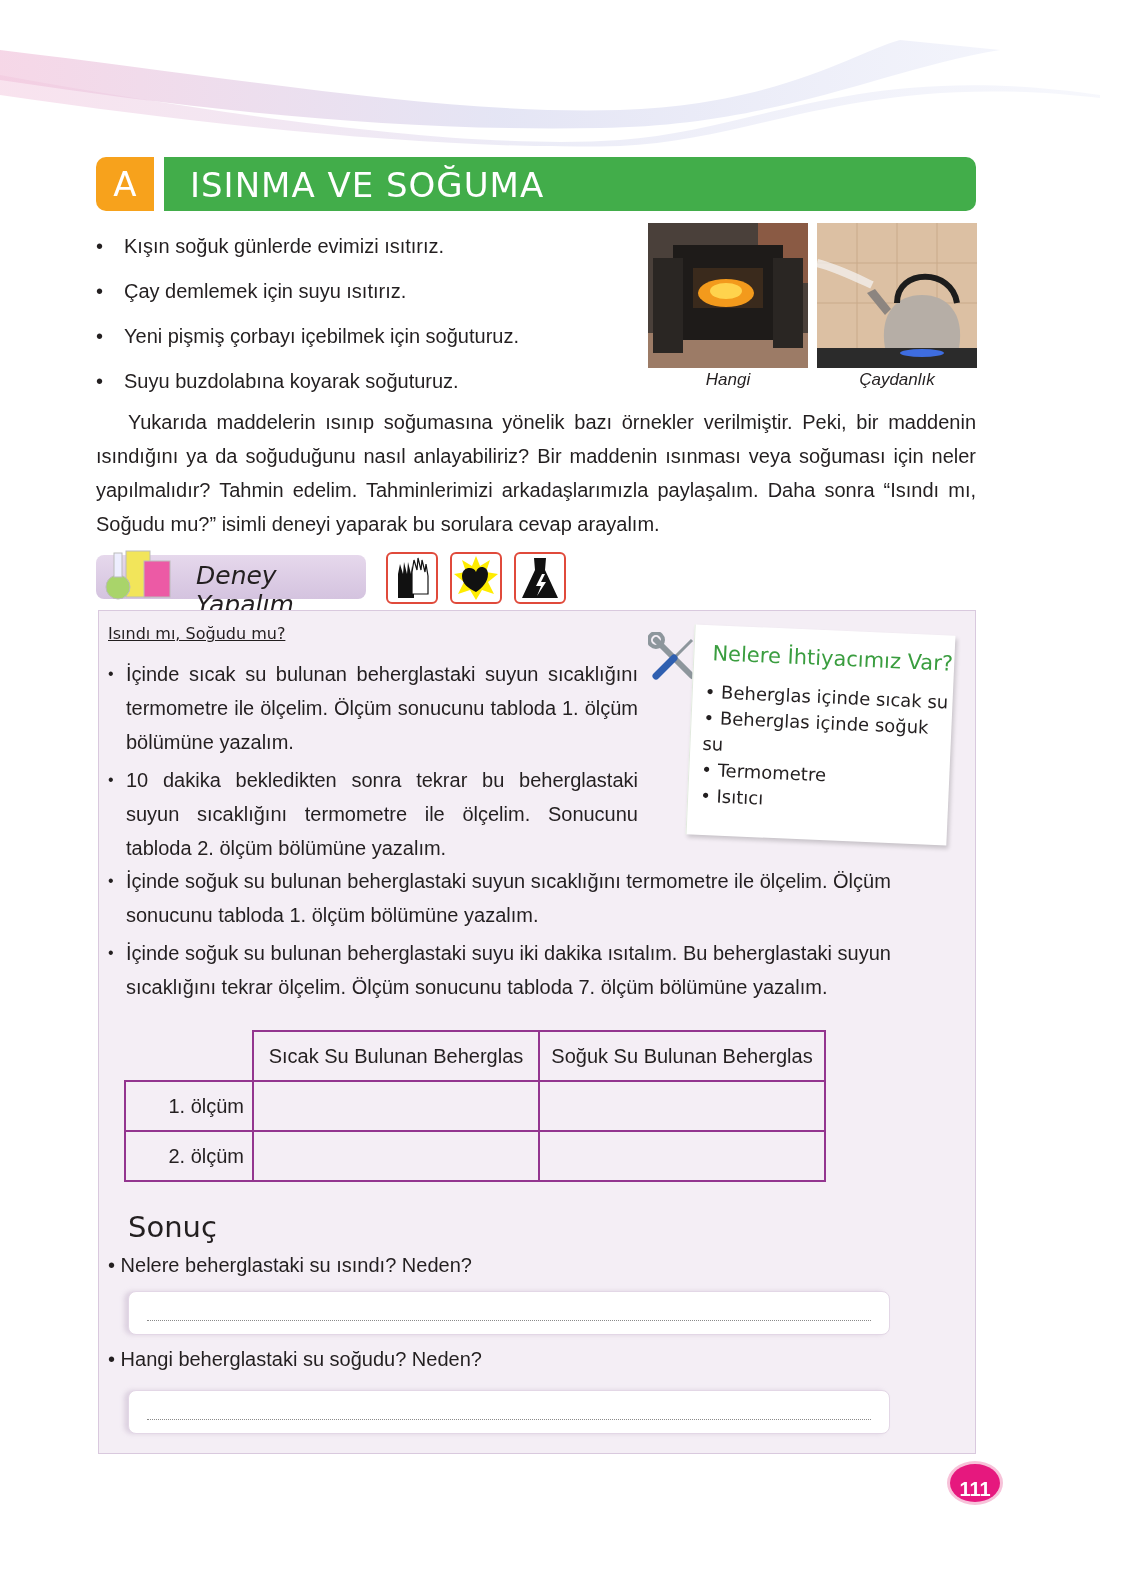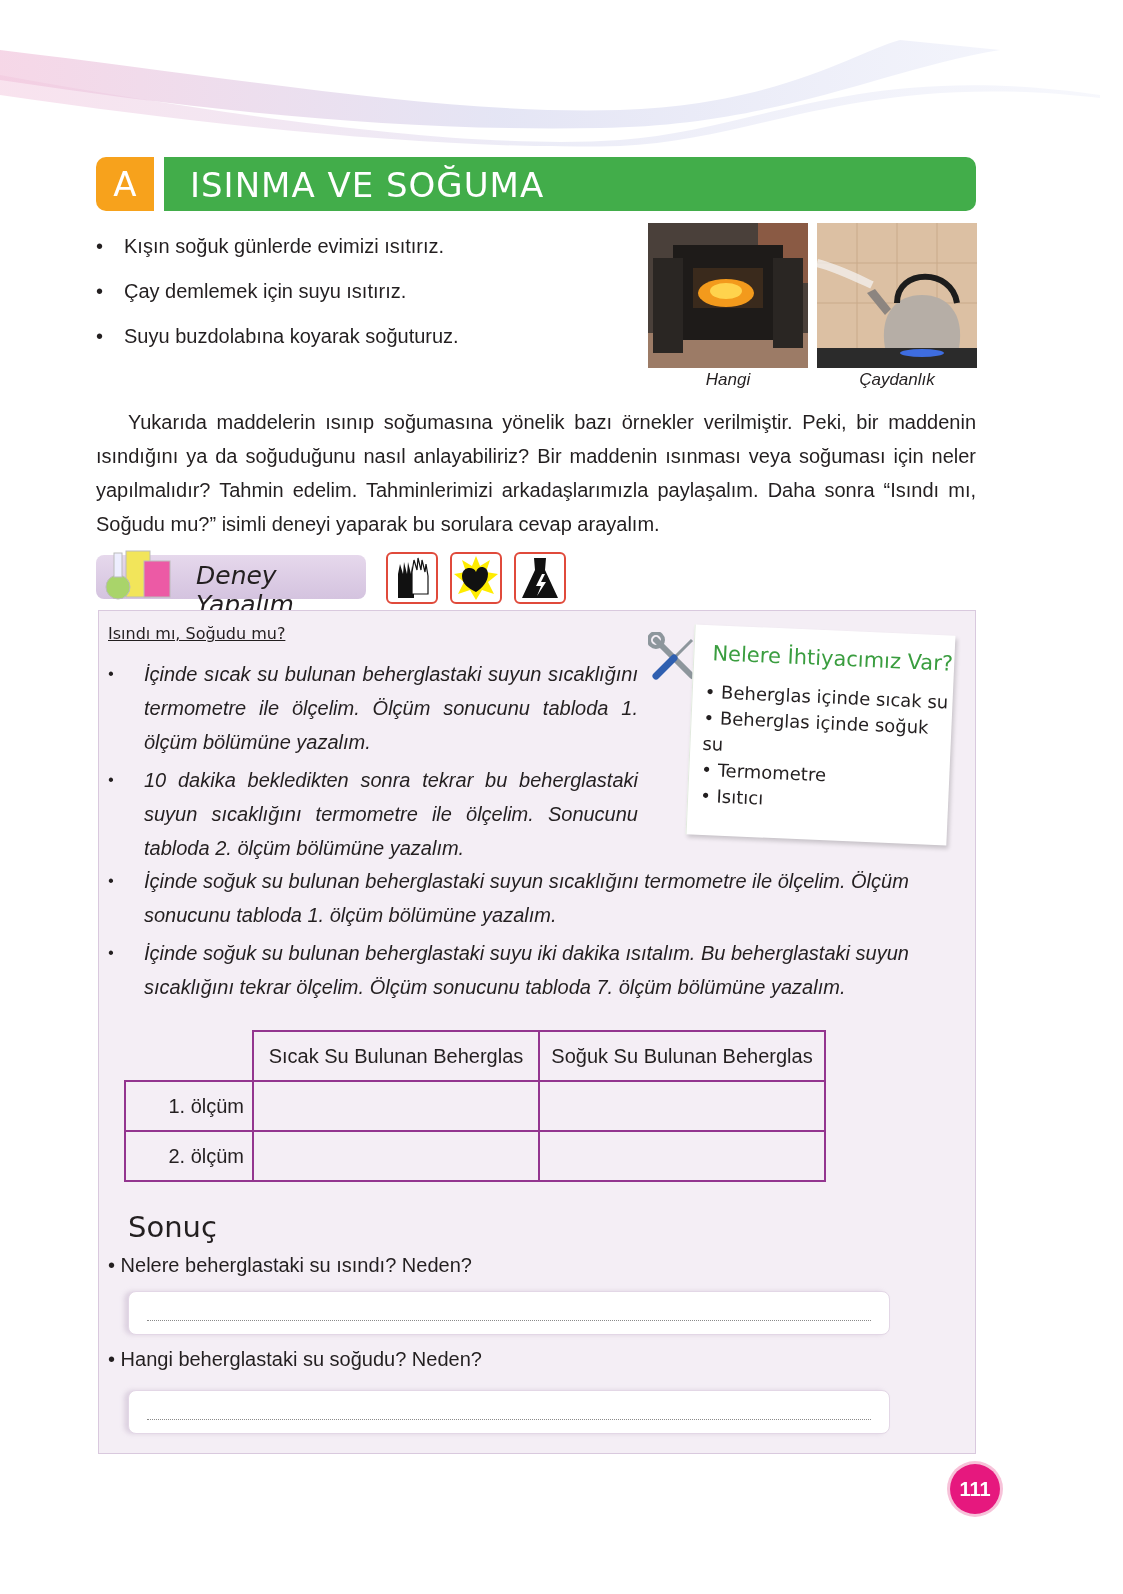--- a/index.html
+++ b/index.html
@@ -24,21 +24,21 @@
   .para{left:96px;top:405px;width:880px;font-size:20px;line-height:34px;text-align:justify;text-indent:32px;margin:0;}
   
   .deney{left:96px;top:555px;width:270px;height:44px;background:linear-gradient(#e6d8ec,#d4c3df);border-radius:8px;}
   .deney-title{position:absolute;left:100px;top:6px;font-size:25px;color:#231f20;font-family:"DejaVu Sans",sans-serif;font-style:italic;}
   .beakers{position:absolute;left:8px;top:-10px;width:80px;height:56px;}
   .safety{top:552px;width:52px;height:52px;border:2px solid #e04a3b;border-radius:6px;background:#fff;box-sizing:border-box;}
   
   .exp{left:98px;top:610px;width:878px;height:844px;background:#f4eef5;border:1px solid #d9c9de;box-sizing:border-box;}
   .exp-title{left:108px;top:624px;font-size:16px;font-family:"DejaVu Sans",sans-serif;text-decoration:underline;}
   .exp-list{margin:0;padding:0;list-style:none;font-size:20px;line-height:34px;}
-  .exp-list li{position:relative;padding-left:46px;margin-bottom:0;font-style:italic;}
+  .exp-list li{position:relative;padding-left:28px;margin-bottom:0;}
   .exp-list li::before{content:"•";position:absolute;left:10px;top:0;font-size:16px;}
   .list1{left:98px;top:657px;width:540px;text-align:justify;}
   .list2{left:98px;top:864px;width:872px;}
   .list2 li{margin-bottom:4px;}
   
   .note{left:690px;top:630px;width:260px;height:210px;background:#fff;box-shadow:2px 3px 4px rgba(0,0,0,.18);transform:rotate(2.5deg);border-left:1px solid #e2eadf;}
   .note-title{position:absolute;left:18px;top:16px;color:#3a9d3f;font-size:21px;font-family:"DejaVu Sans",sans-serif;}
   .note-list{position:absolute;left:12px;top:54px;margin:0;padding:0;list-style:none;font-size:18px;line-height:26px;font-family:"DejaVu Sans",sans-serif;}
   .note-list li::before{content:"• ";}
   .tools{left:648px;top:632px;width:52px;height:52px;}
@@ -48,21 +48,21 @@
   table.measure td.blank{border-left:none;border-top:none;background:transparent;}
   td.hcol{width:268px;text-align:center;}
   td.rowh{width:110px;text-align:right;padding-right:20px;}
   
   .sonuc{left:108px;top:1210px;font-size:29px;font-family:"DejaVu Sans",sans-serif;margin-left:20px;}
   .q{left:108px;font-size:20px;}
   .q::before{content:"• ";}
   .ans{left:128px;width:760px;height:42px;background:#fff;border-radius:8px;border:1px solid #e3d7e6;box-shadow:-4px 0 4px rgba(180,160,190,.35);}
   .ans .dots{position:absolute;left:18px;right:18px;top:28px;border-bottom:1px dotted #8a8a8a;}
   
-  .pgnum{left:950px;top:1464px;width:50px;height:50px;border-radius:50%;background:#e6187e;color:#fff;font-size:20px;text-align:center;line-height:50px;font-weight:bold;box-shadow:0 0 0 3px #f7c2d9;}
+  .pgnum{left:950px;top:1464px;width:50px;height:38px;border-radius:50%;background:#e6187e;color:#fff;font-size:20px;text-align:center;line-height:50px;font-weight:bold;box-shadow:0 0 0 3px #f7c2d9;}
 </style>
 </head>
 <body>
 
 <svg class="abs wave" viewBox="0 0 1123 150" preserveAspectRatio="none">
   <defs>
     <linearGradient id="wg" x1="0" x2="1">
       <stop offset="0" stop-color="#f2c6dd"></stop>
       <stop offset="0.5" stop-color="#d9daf0"></stop>
       <stop offset="1" stop-color="#eef0fa"></stop>
@@ -74,20 +74,21 @@
 
 <div class="abs hdr">
   <div class="hdr-letter">A</div>
   <div class="hdr-gap"></div>
   <div class="hdr-bar">ISINMA VE SOĞUMA</div>
 </div>
 
 <ul class="abs intro-list">
   <li>Kışın soğuk günlerde evimizi ısıtırız.</li>
   <li>Çay demlemek için suyu ısıtırız.</li>
+  <li>Yeni pişmiş çorbayı içebilmek için soğuturuz.</li>
   <li>Suyu buzdolabına koyarak soğuturuz.</li>
 </ul>
 
 <div class="abs photo photo-soba">
   <svg width="160" height="145" viewBox="0 0 160 145">
     <rect x="0" y="0" width="160" height="145" fill="#4a403a"></rect>
     <rect x="110" y="0" width="50" height="60" fill="#8a5a44"></rect>
     <rect x="0" y="110" width="160" height="35" fill="#9c7b66"></rect>
     <rect x="25" y="22" width="110" height="95" fill="#1e1b19"></rect>
     <rect x="5" y="35" width="30" height="95" fill="#2a2623"></rect>

